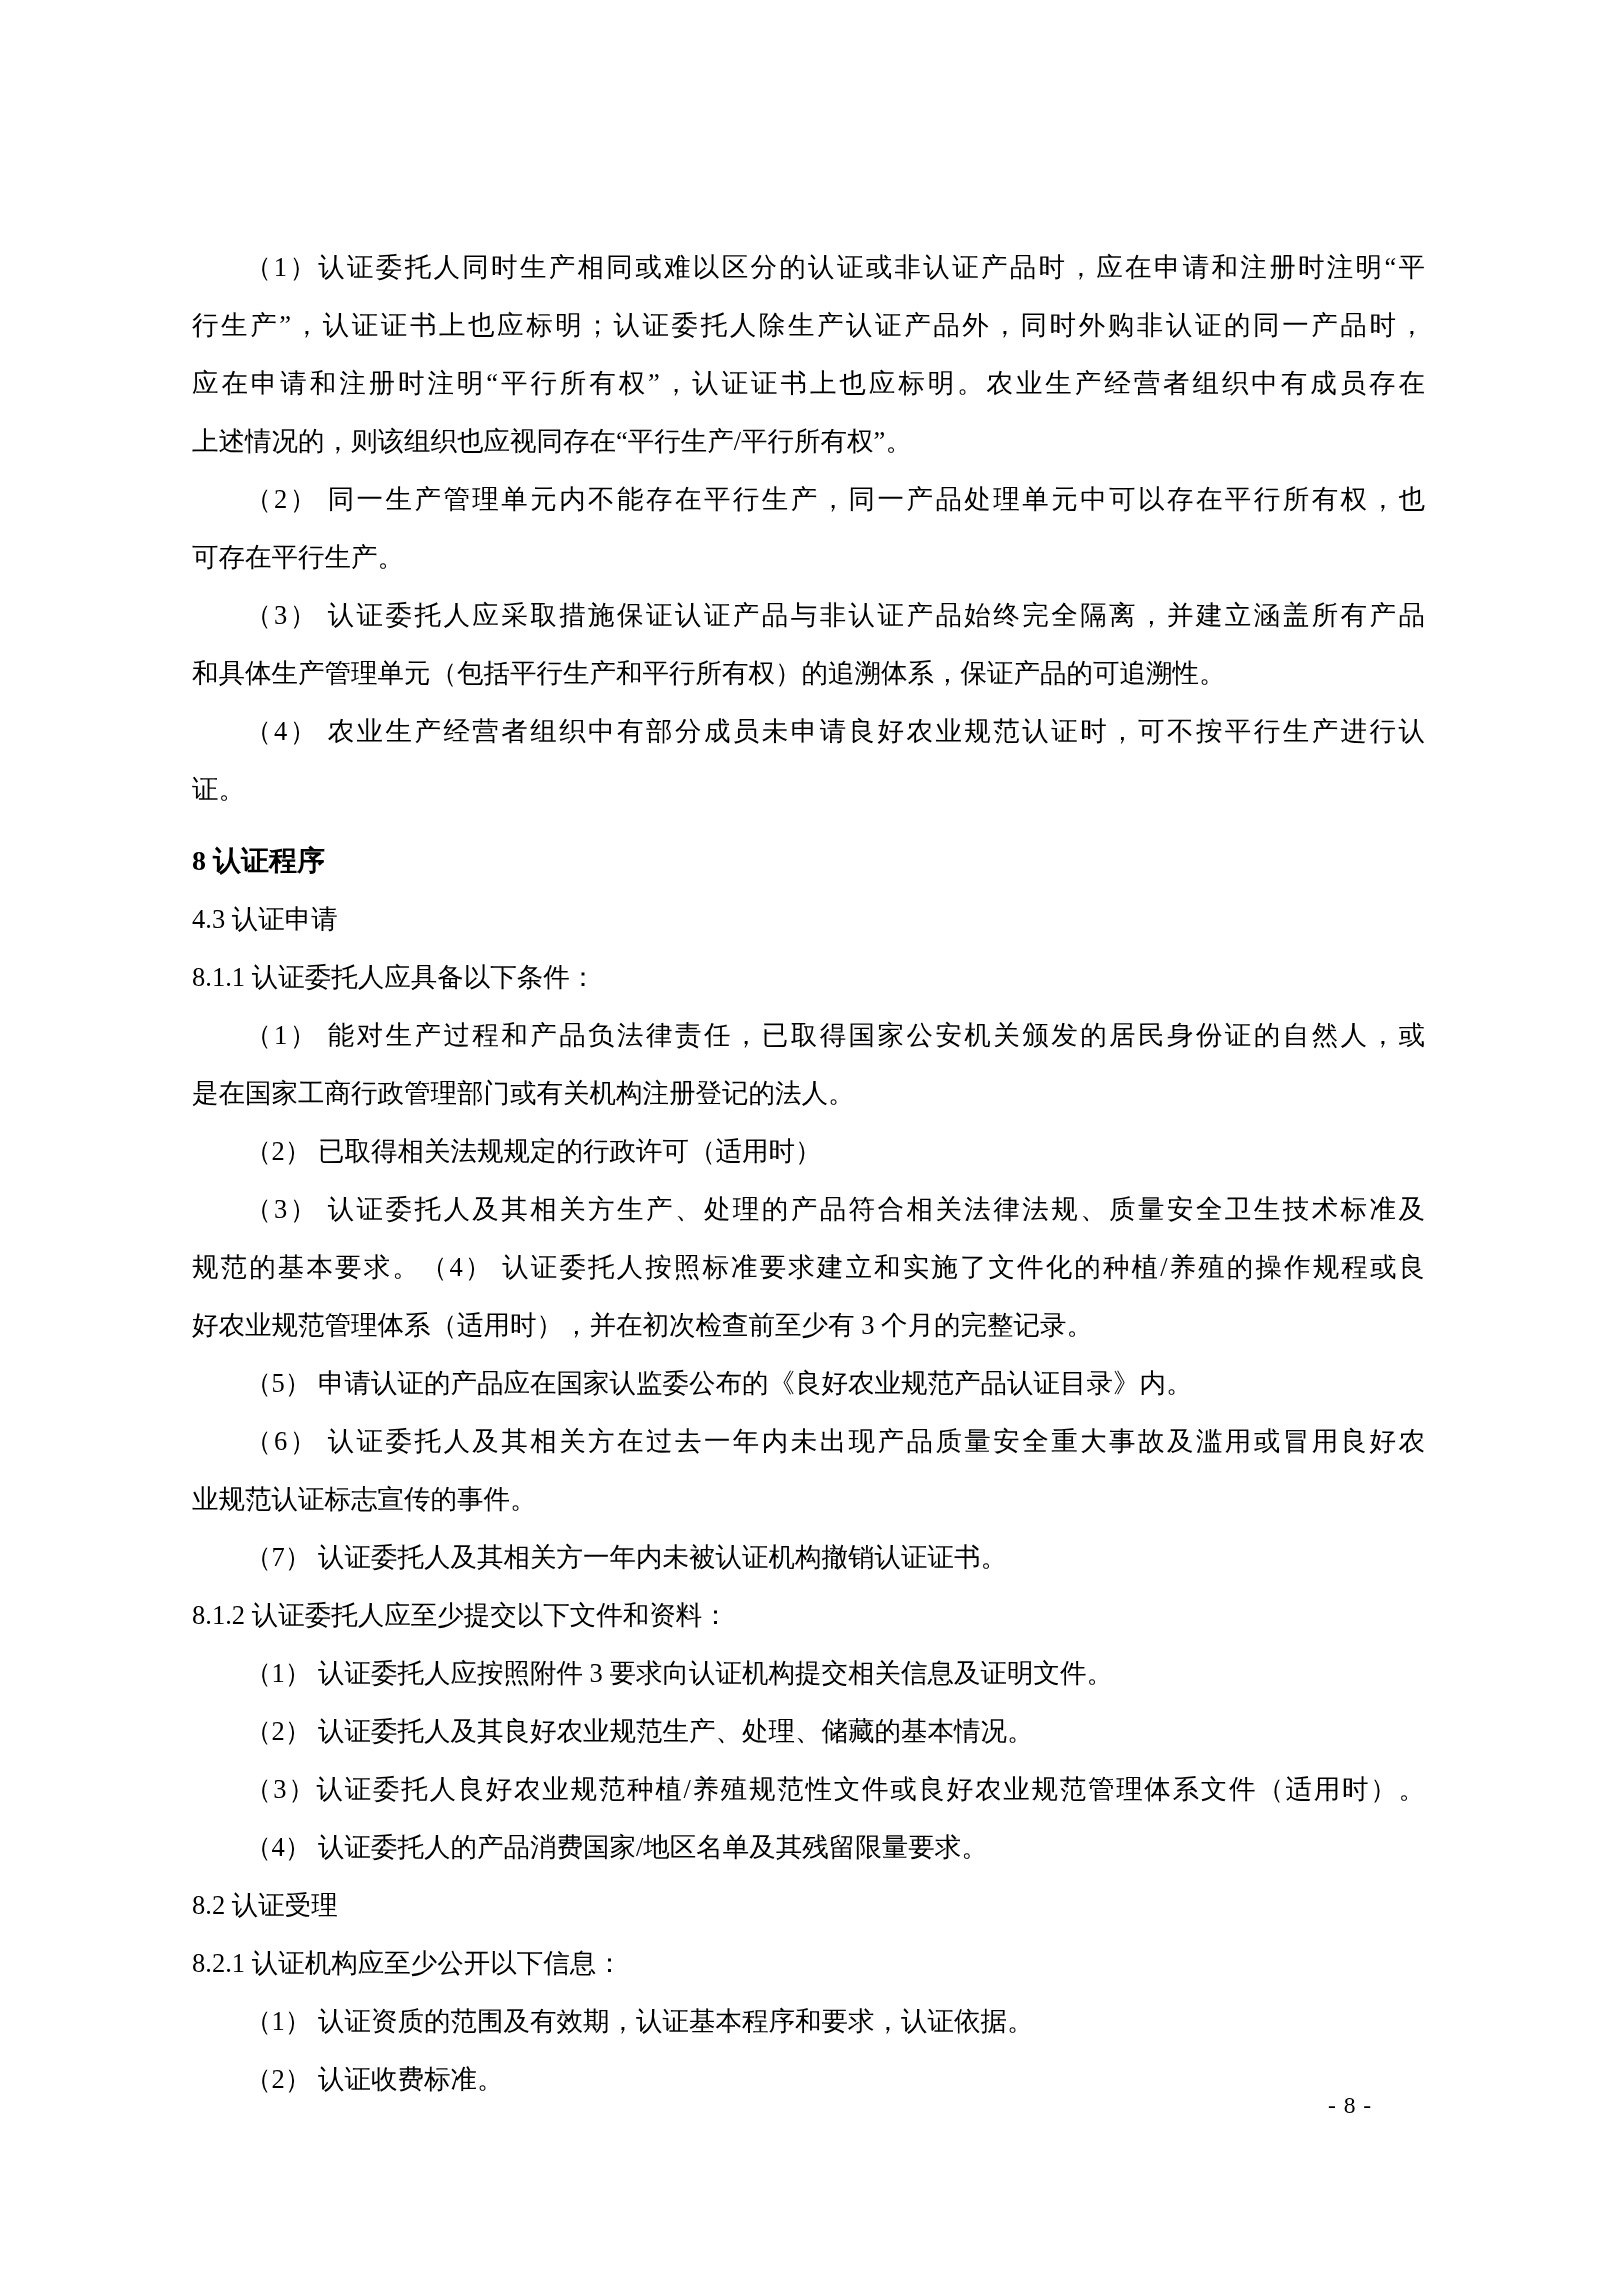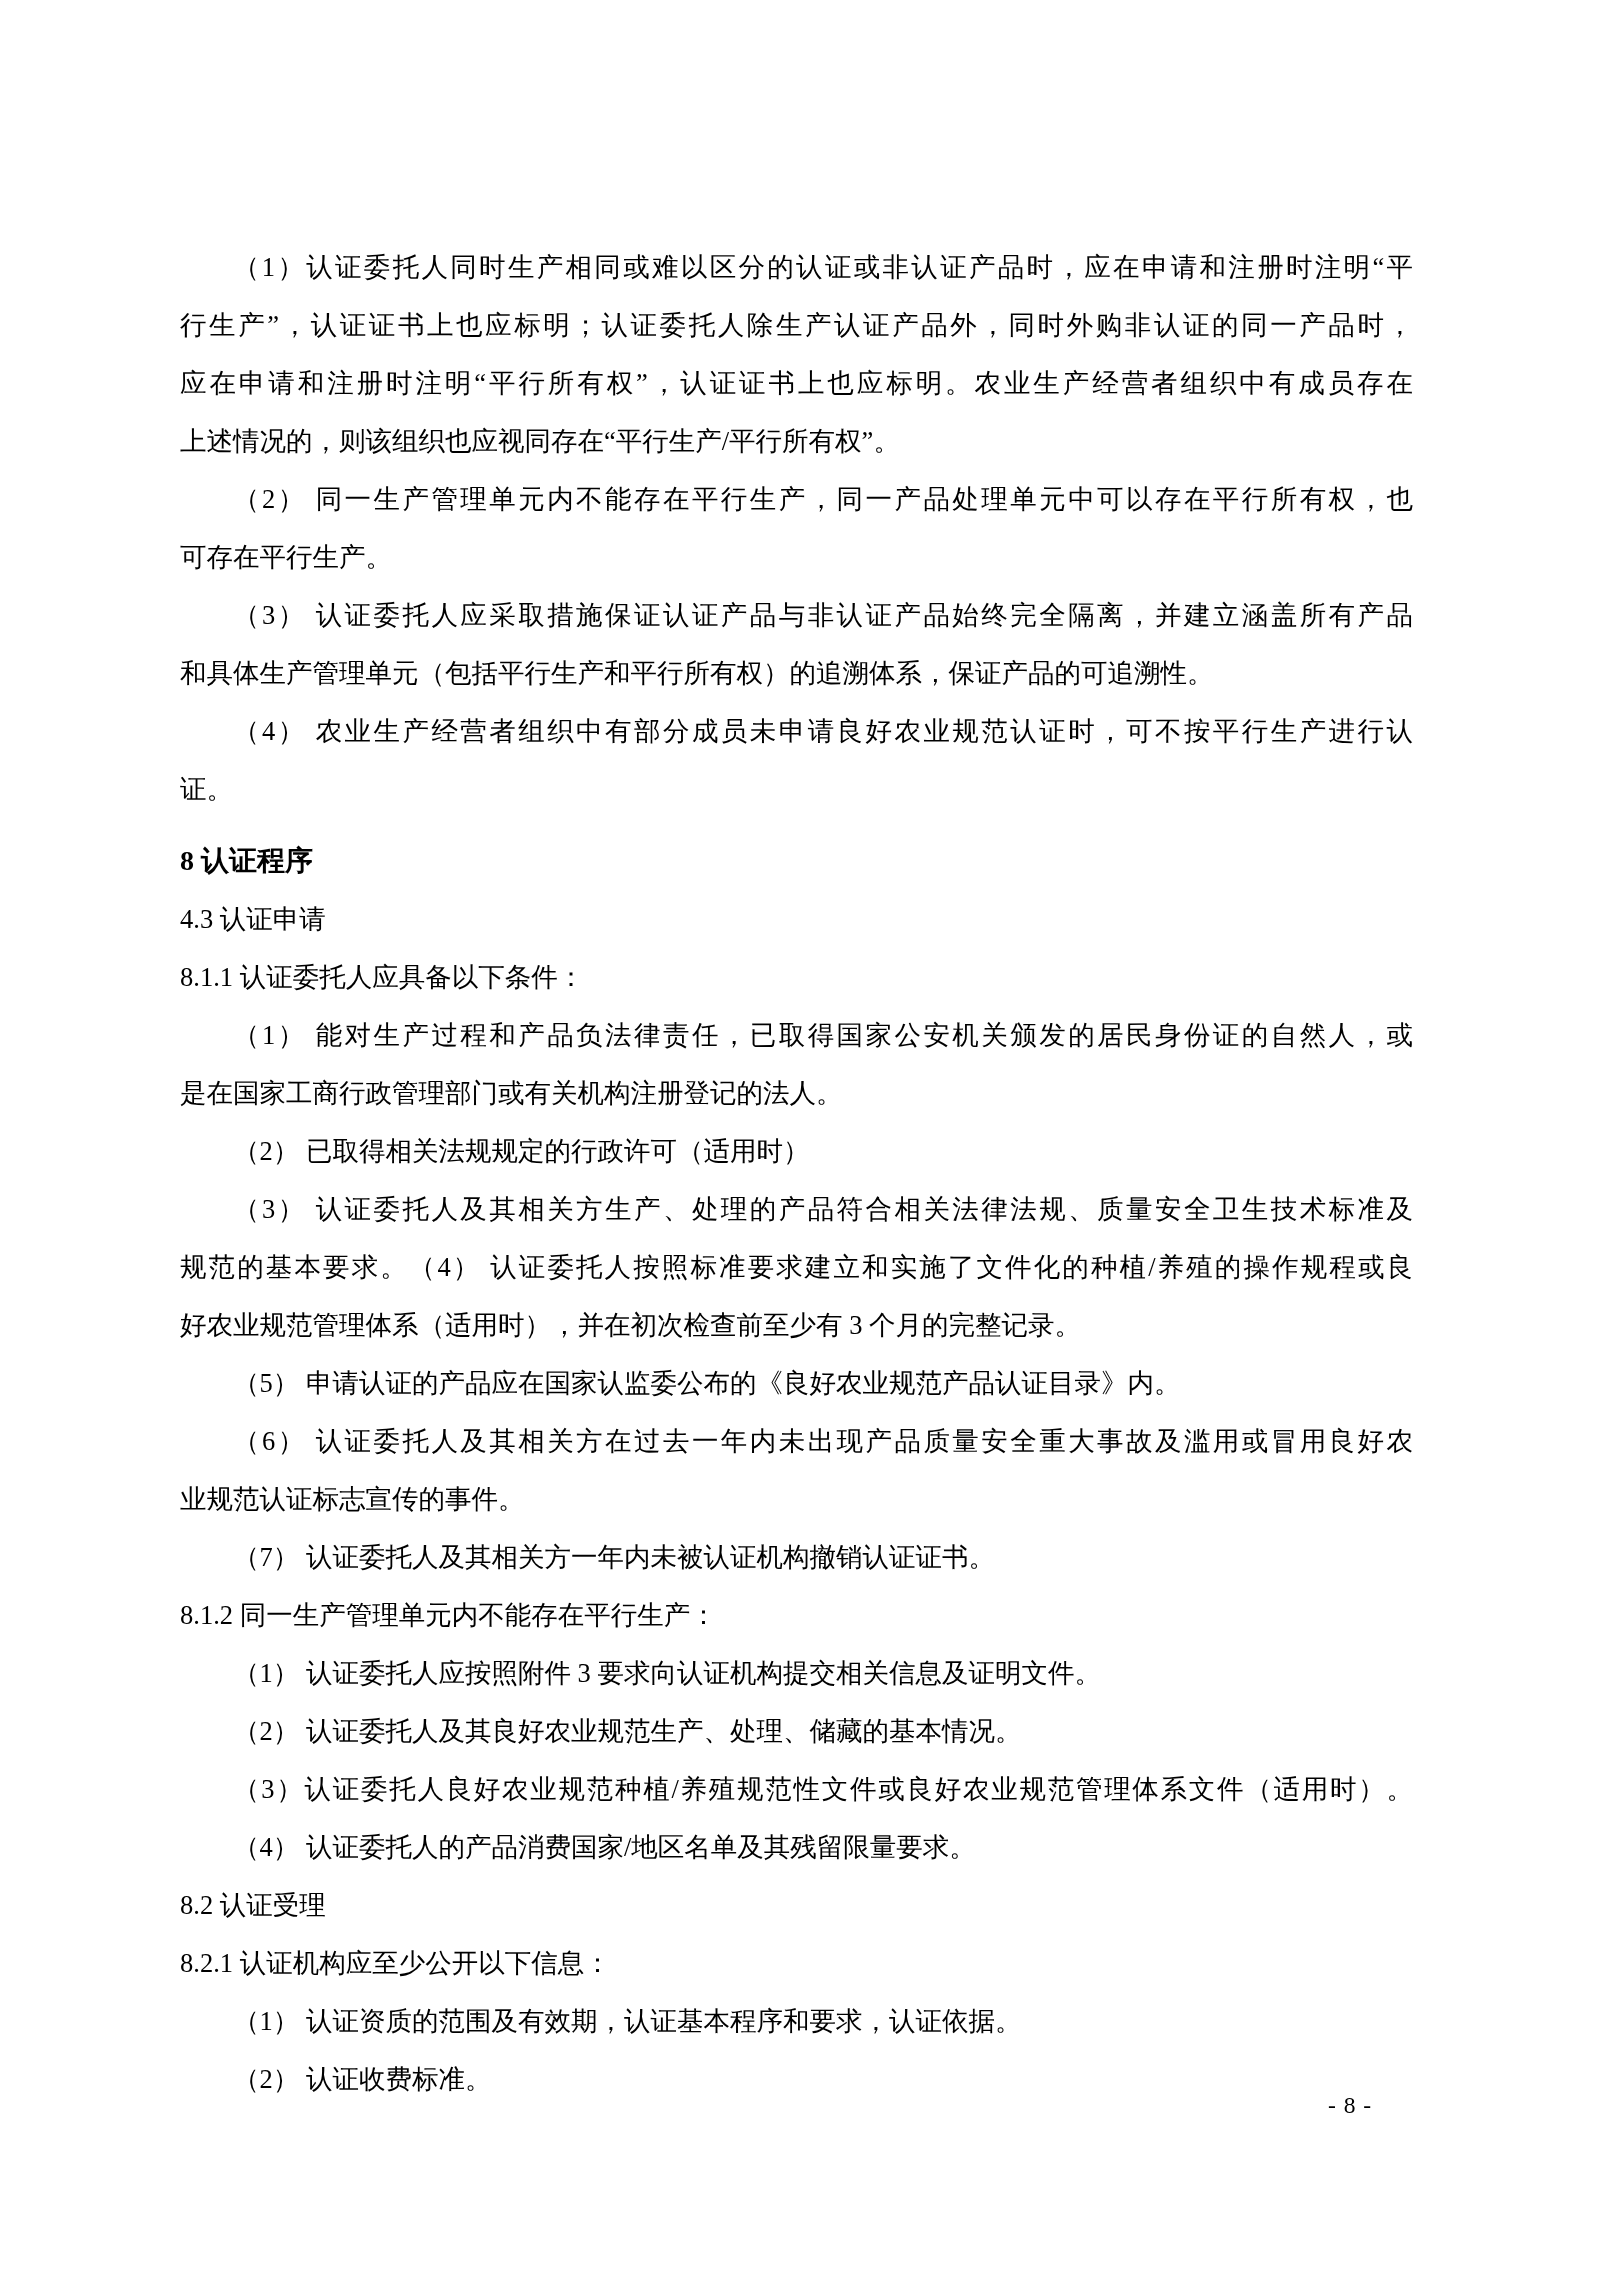--- a/index.html
+++ b/index.html
@@ -12,21 +12,21 @@
     width: 1621px;
     height: 2293px;
     background: #ffffff;
     margin: 0 auto;
     font-family: "Liberation Serif", "DejaVu Serif", serif;
     color: #000000;
     overflow: hidden;
   }
   .content {
     position: absolute;
-    left: 180px;
+    left: 192px;
     top: 238px;
     width: 1233px;
     font-size: 26.5px;
     line-height: 58px;
     text-align: left;
   }
   .line {
     min-height: 58px;
   }
   .line.full {
@@ -71,21 +71,21 @@
       <div class="line full indent">（1） 能对生产过程和产品负法律责任，已取得国家公安机关颁发的居民身份证的自然人，或</div>
       <div class="line">是在国家工商行政管理部门或有关机构注册登记的法人。</div>
       <div class="line indent">（2） 已取得相关法规规定的行政许可（适用时）</div>
       <div class="line full indent">（3） 认证委托人及其相关方生产、处理的产品符合相关法律法规、质量安全卫生技术标准及</div>
       <div class="line full">规范的基本要求。（4） 认证委托人按照标准要求建立和实施了文件化的种植/养殖的操作规程或良</div>
       <div class="line">好农业规范管理体系（适用时），并在初次检查前至少有 3 个月的完整记录。</div>
       <div class="line indent">（5） 申请认证的产品应在国家认监委公布的《良好农业规范产品认证目录》内。</div>
       <div class="line full indent">（6） 认证委托人及其相关方在过去一年内未出现产品质量安全重大事故及滥用或冒用良好农</div>
       <div class="line">业规范认证标志宣传的事件。</div>
       <div class="line indent">（7） 认证委托人及其相关方一年内未被认证机构撤销认证证书。</div>
-      <div class="line">8.1.2 同一生产管理单元内不能存在平行生产：</div>
+      <div class="line">8.1.2 认证委托人应至少提交以下文件和资料：</div>
       <div class="line indent">（1） 认证委托人应按照附件 3 要求向认证机构提交相关信息及证明文件。</div>
       <div class="line indent">（2） 认证委托人及其良好农业规范生产、处理、储藏的基本情况。</div>
       <div class="line full indent">（3）认证委托人良好农业规范种植/养殖规范性文件或良好农业规范管理体系文件（适用时）。</div>
       <div class="line indent">（4） 认证委托人的产品消费国家/地区名单及其残留限量要求。</div>
       <div class="line">8.2 认证受理</div>
       <div class="line">8.2.1 认证机构应至少公开以下信息：</div>
       <div class="line indent">（1） 认证资质的范围及有效期，认证基本程序和要求，认证依据。</div>
       <div class="line indent">（2） 认证收费标准。</div>
     </div>
   <div class="page-number">- 8 -</div>

